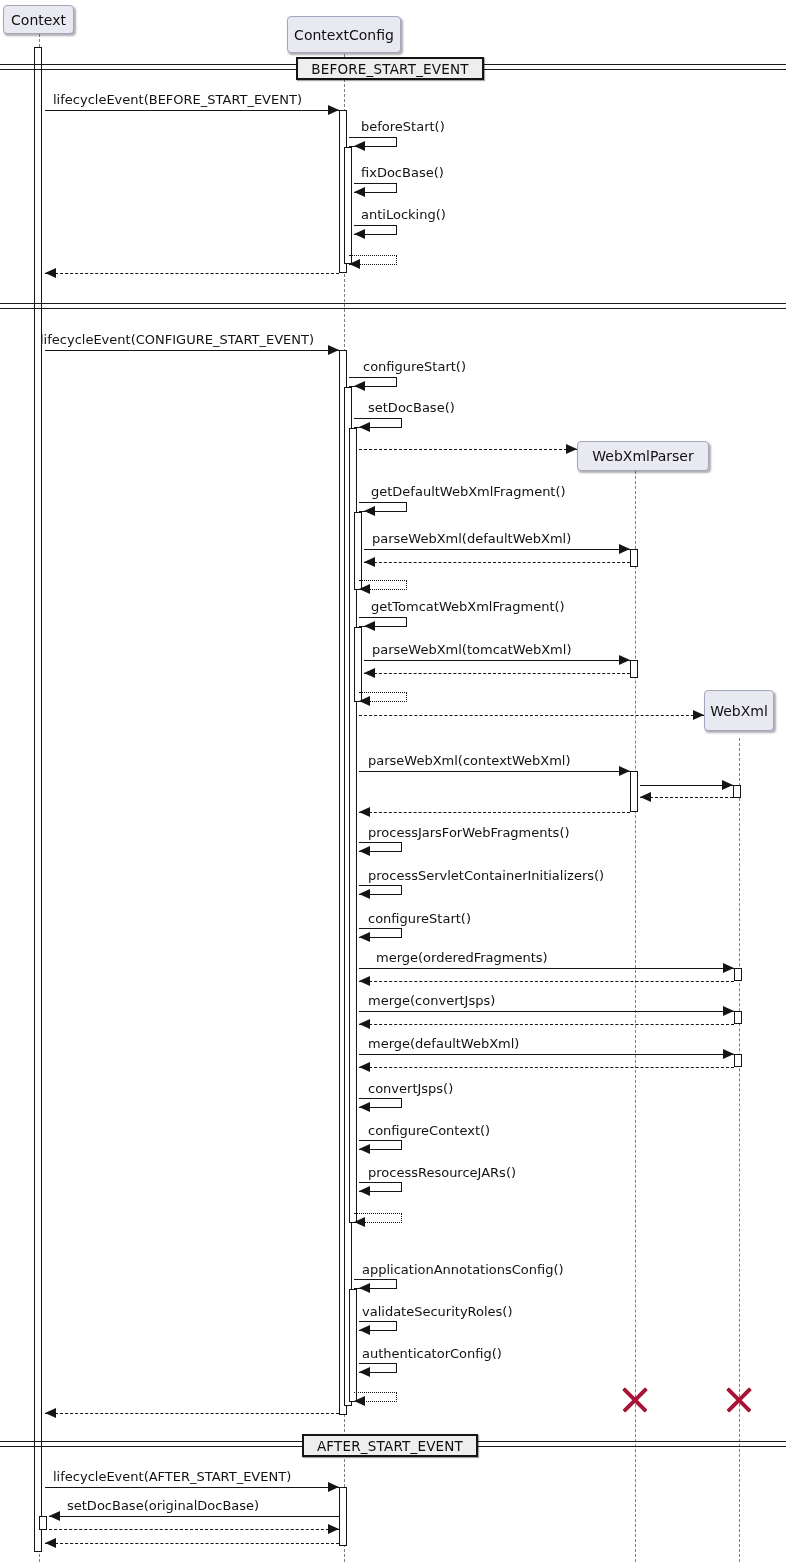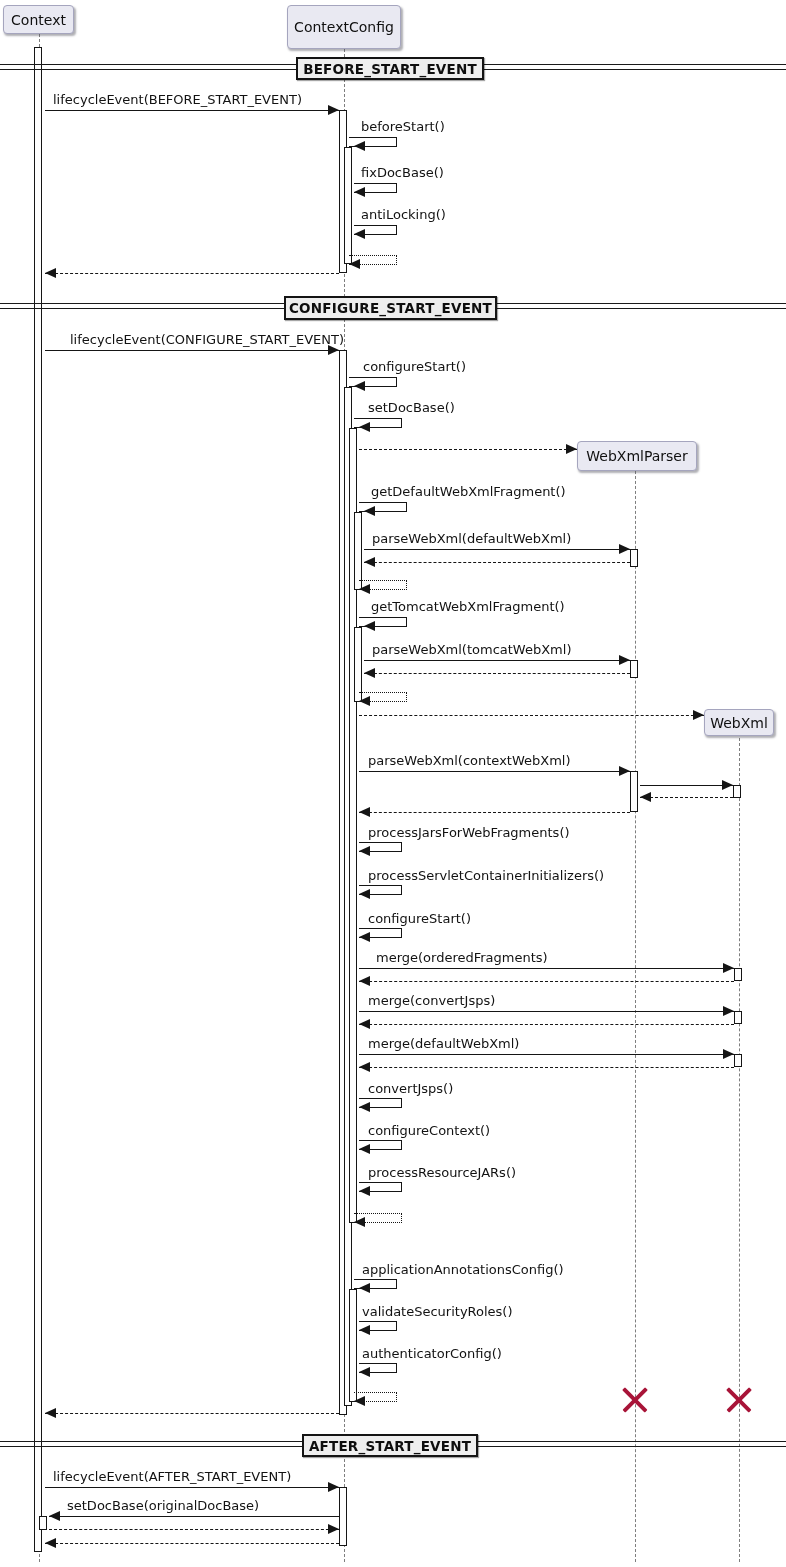--- a/index.html
+++ b/index.html
@@ -21,21 +21,21 @@
   .pbox{
     position:absolute;background:#E9E9F2;border:1px solid #A5A5BE;border-radius:4px;
     box-shadow:1.5px 2px 2px rgba(80,80,90,.45);
     display:flex;align-items:center;justify-content:center;
     font-size:14px;color:#101010;box-sizing:border-box;
   }
   .divline{position:absolute;left:0;width:786px;height:0;border-top:1px solid #1a1a1a;}
   .divbox{
     position:absolute;background:#EEEEEE;border:2px solid #141414;box-sizing:border-box;
     display:flex;align-items:center;justify-content:center;
-    font-size:13.5px;font-weight:bold;letter-spacing:.2px;color:#0e0e0e;
+    font-size:13.5px;font-weight:normal;letter-spacing:.2px;color:#0e0e0e;
     box-shadow:1px 1px 1px rgba(0,0,0,.35);
   }
   .dx{position:absolute;width:28px;height:28px;}
   .dx::before,.dx::after{content:"";position:absolute;left:-2px;top:12px;width:32px;height:3.6px;background:#A81438;border-radius:1px;}
   .dx::before{transform:rotate(45deg);}
   .dx::after{transform:rotate(-45deg);}
 </style>
 </head>
 <body>
 
@@ -80,21 +80,21 @@
   <div class="ml" style="left:361px;top:207px">antiLocking()</div>
   <div class="sc" style="left:354px;top:225px;width:43px"></div>
   <div class="ar l" style="left:354px;top:229px"></div>
 
   <div class="sc d" style="left:349px;top:255px;width:48px"></div>
   <div class="ar l" style="left:349px;top:259px"></div>
 
   <div class="ln d" style="left:45px;top:273px;width:294px"></div>
   <div class="ar l" style="left:45px;top:268px"></div>
 
-  <div class="ml" style="left:70px;top:332px">lifecycleEvent(CONFIGURE_START_EVENT)</div>
+  <div class="ml" style="left:40px;top:332px">lifecycleEvent(CONFIGURE_START_EVENT)</div>
   <div class="ln" style="left:45px;top:350px;width:294px"></div>
   <div class="ar r" style="left:328px;top:345px"></div>
 
   <div class="ml" style="left:363px;top:359px">configureStart()</div>
   <div class="sc" style="left:349px;top:377px;width:48px"></div>
   <div class="ar l" style="left:354px;top:381px"></div>
 
   <div class="ml" style="left:368px;top:400px">setDocBase()</div>
   <div class="sc" style="left:354px;top:418px;width:48px"></div>
   <div class="ar l" style="left:359px;top:422px"></div>
@@ -221,24 +221,23 @@
   <div class="ar l" style="left:45px;top:1538px"></div>
 
   <div class="divline" style="top:64px"></div>
   <div class="divline" style="top:69px"></div>
   <div class="divline" style="top:303px"></div>
   <div class="divline" style="top:308px"></div>
   <div class="divline" style="top:1441px"></div>
   <div class="divline" style="top:1446px"></div>
 
   <div class="divbox" style="left:296px;top:57px;width:188px;height:23px">BEFORE_START_EVENT</div>
-  <div class="divbox" style="left:284px;top:296px;width:213px;height:24px">CONFIGURE_START_EVENT</div>
   <div class="divbox" style="left:302px;top:1434px;width:176px;height:23px">AFTER_START_EVENT</div>
 
   <div class="pbox" style="left:3px;top:5px;width:71px;height:29px">Context</div>
-  <div class="pbox" style="left:287px;top:5px;width:114px;height:44px">ContextConfig</div>
-  <div class="pbox" style="left:577px;top:441px;width:120px;height:30px">WebXmlParser</div>
-  <div class="pbox" style="left:704px;top:709px;width:70px;height:27px">WebXml</div>
+  <div class="pbox" style="left:287px;top:16px;width:114px;height:37px">ContextConfig</div>
+  <div class="pbox" style="left:577px;top:441px;width:132px;height:30px">WebXmlParser</div>
+  <div class="pbox" style="left:704px;top:690px;width:70px;height:41px">WebXml</div>
 
   <div class="dx" style="left:621px;top:1386px"></div>
   <div class="dx" style="left:725px;top:1386px"></div>
 
 </div>
 
 </body></html>

